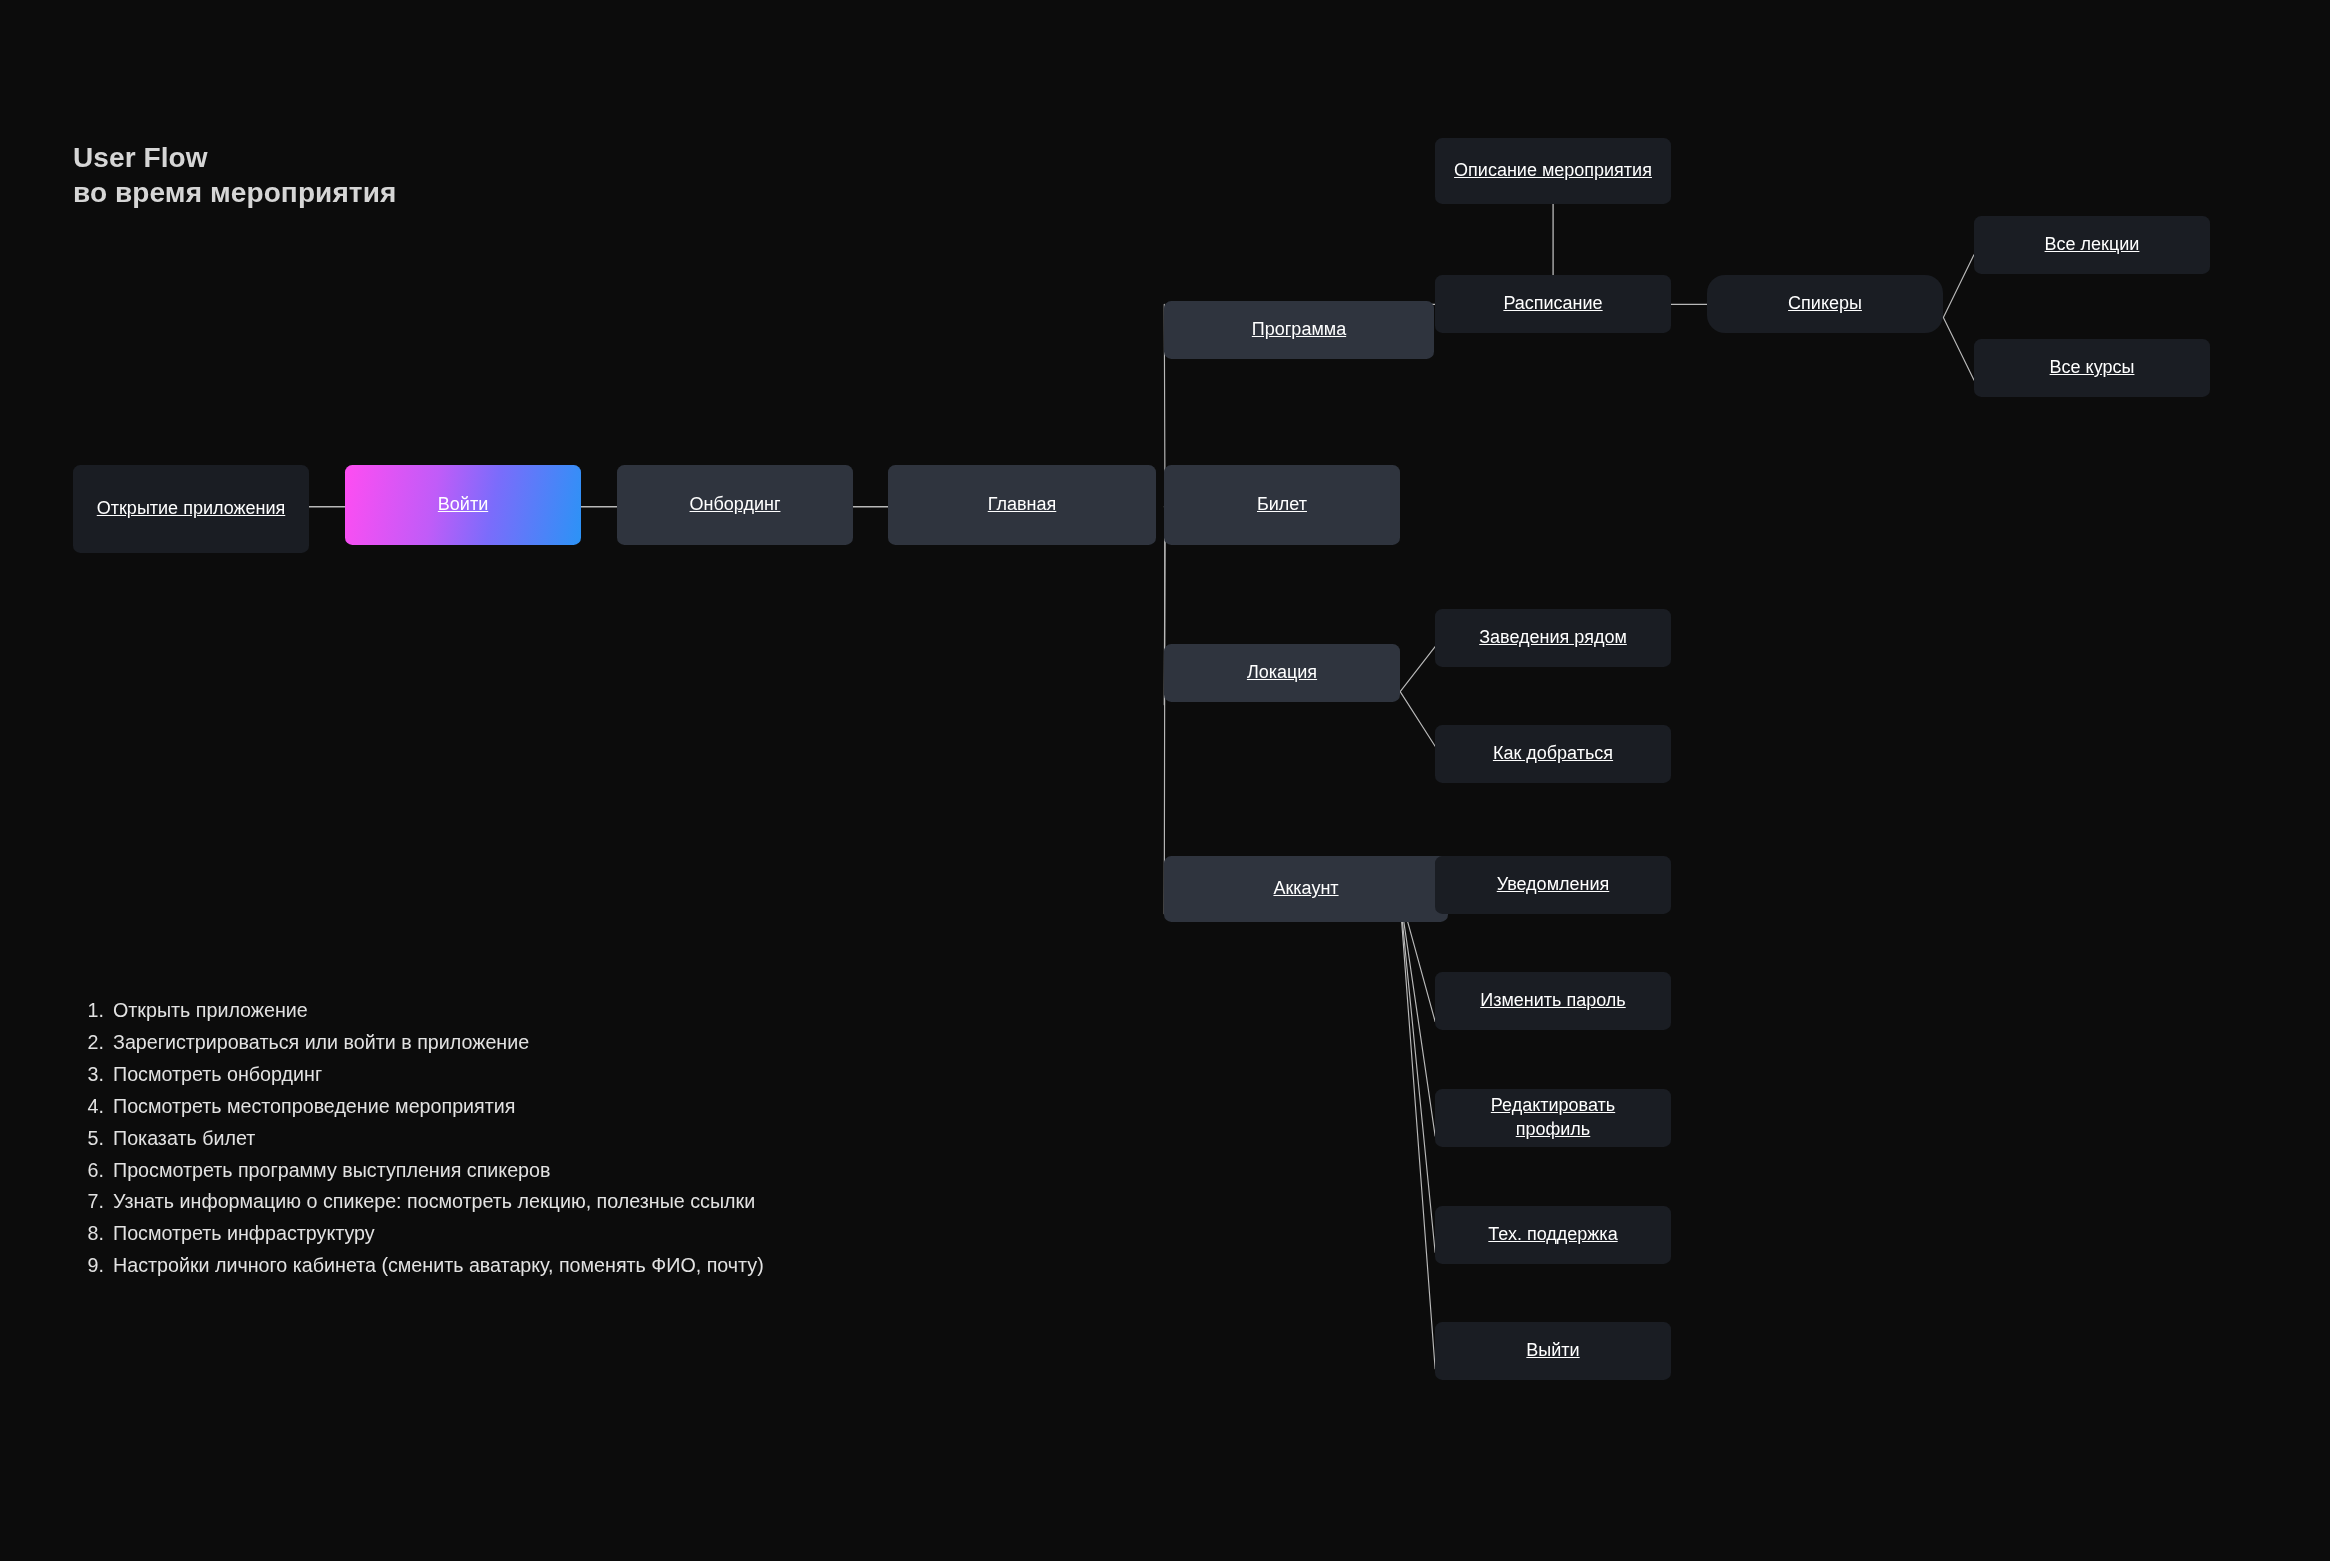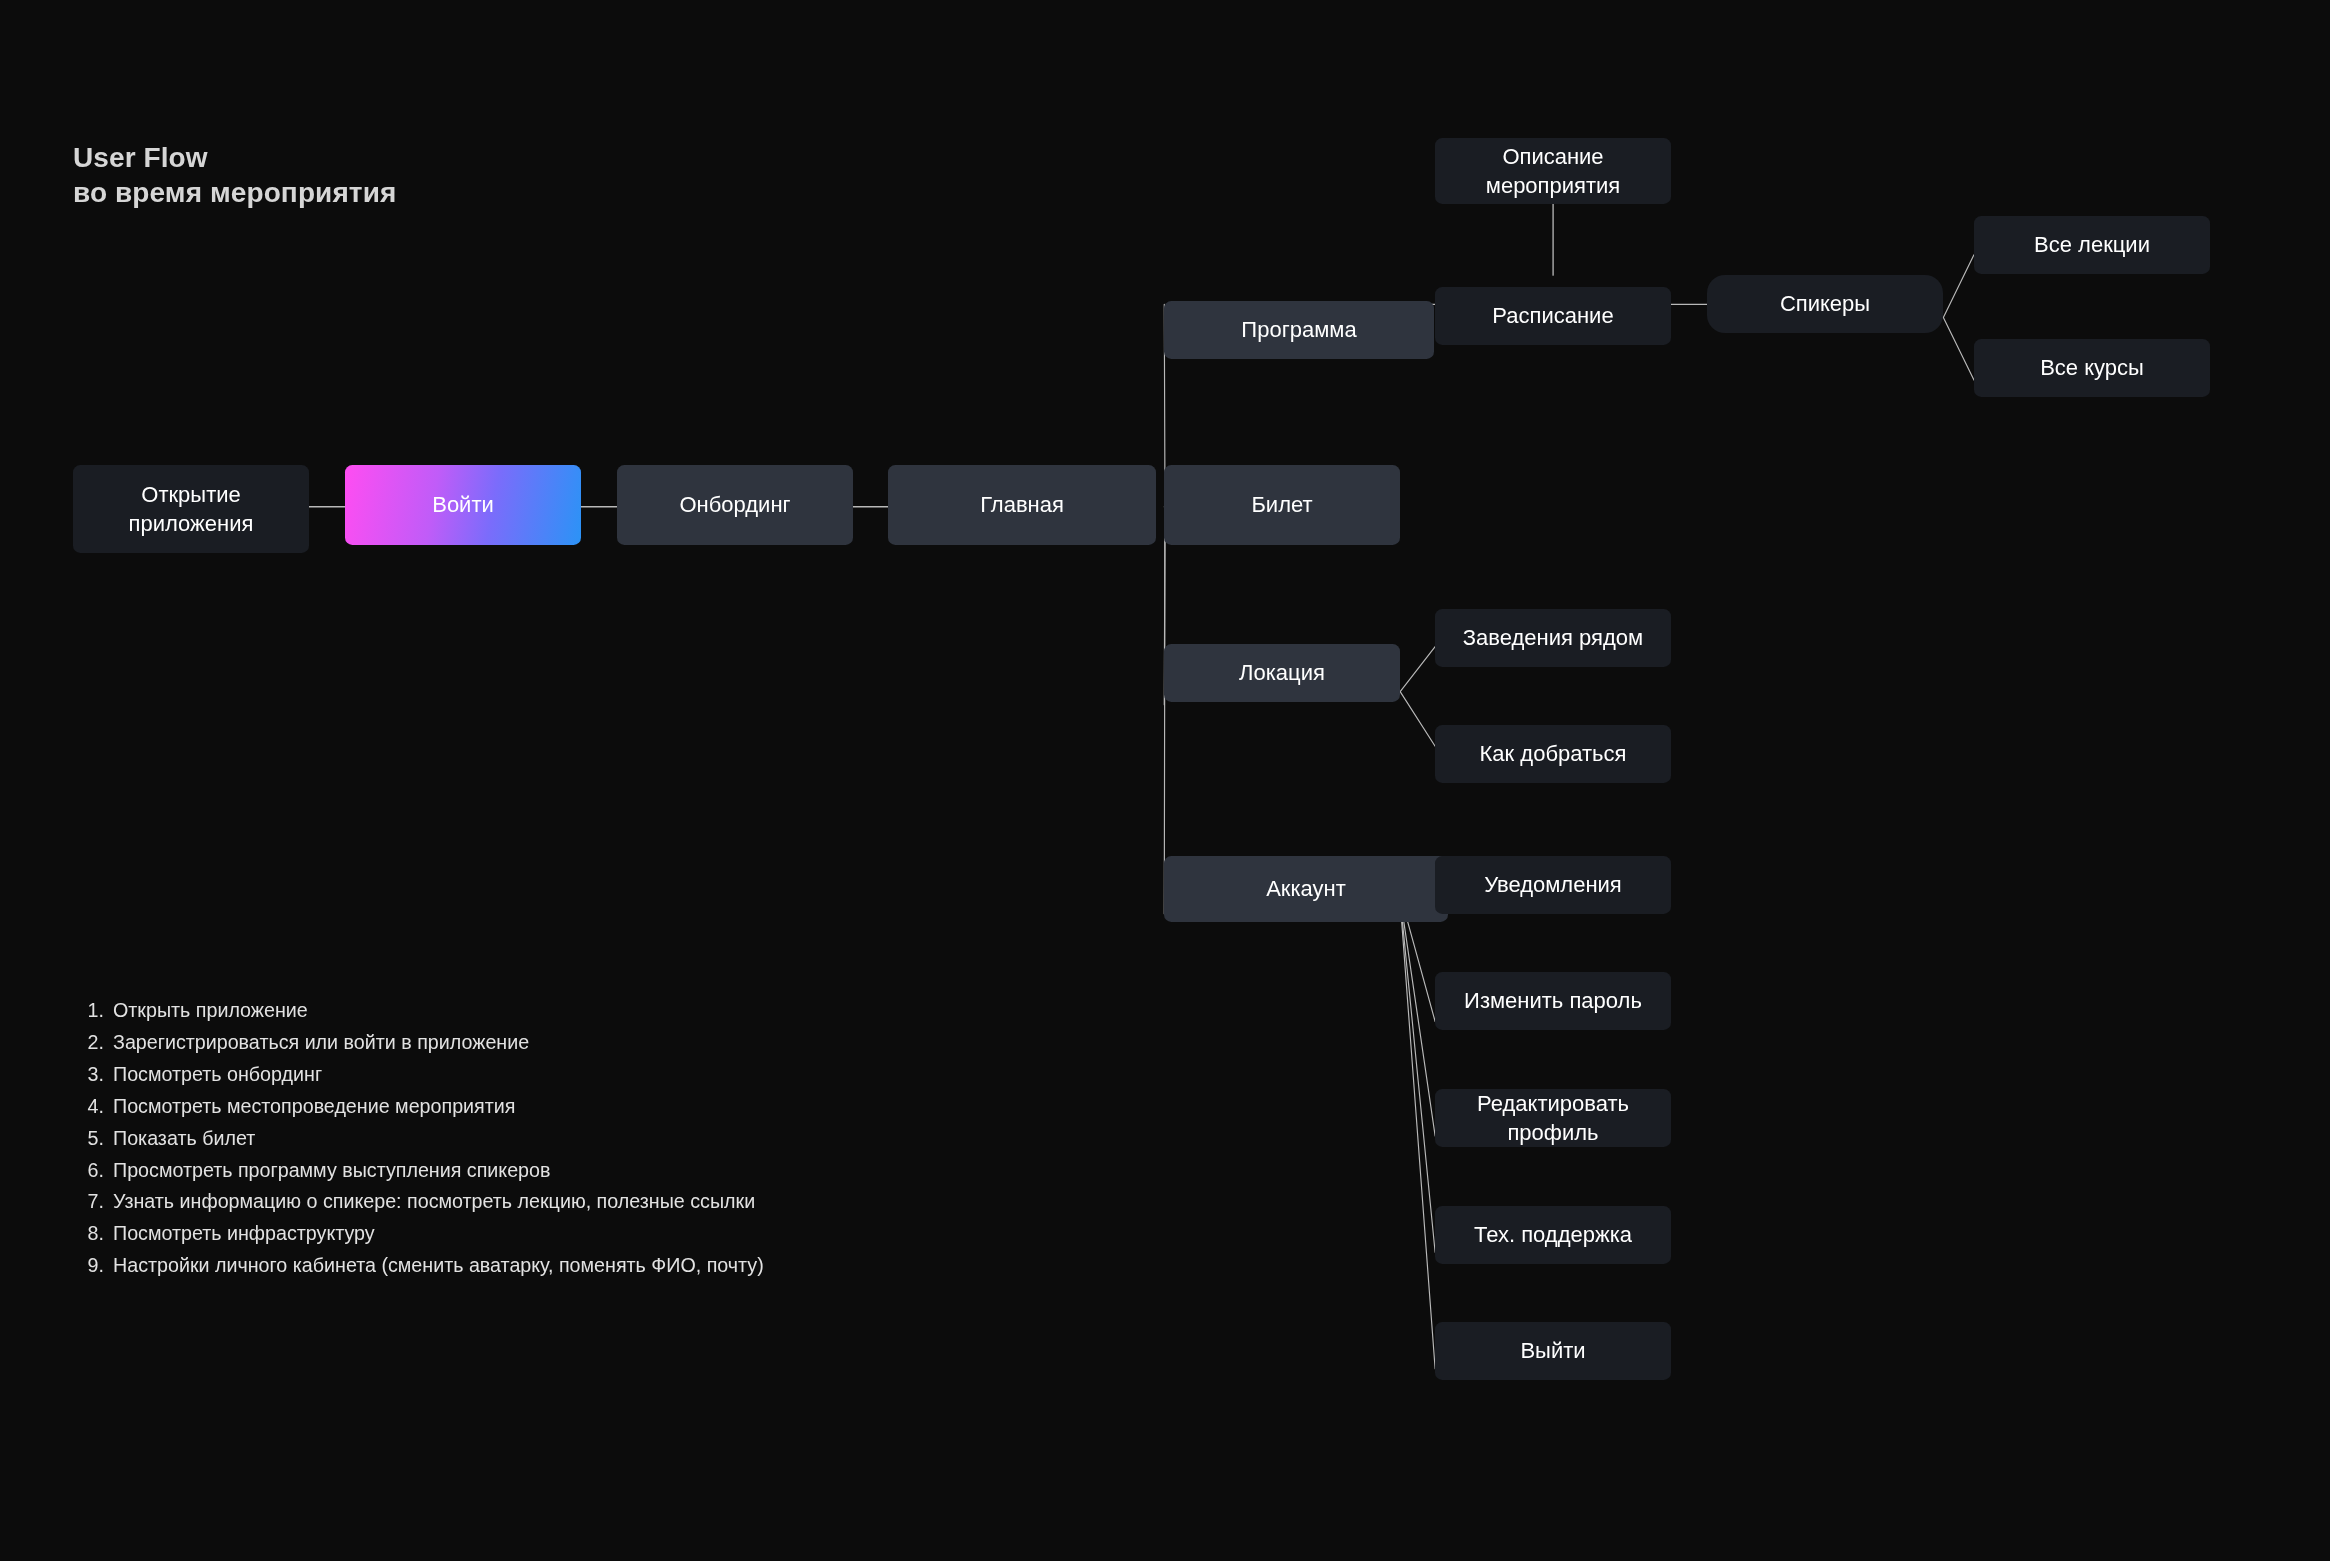--- a/index.html
+++ b/index.html
@@ -49,24 +49,25 @@
   
   .node {
     position: absolute;
     box-sizing: border-box;
     border-radius: 7.3px;
     display: flex;
     align-items: center;
     justify-content: center;
     text-align: center;
     color: #ffffff;
-    font-size: 22px;
+    font-size: 18px;
     line-height: 1.32;
     padding: 4.4px 11.7px;
     z-index: 3;
+    text-decoration: underline;
   }
   .node.dark   { background: #1a1d23; }
   .node.slate  { background: #2f343e; }
   .node.accent {
     background: linear-gradient(100deg, #ff4df2 0%, #c05cf8 38%, #7b6cfb 62%, #2b93f6 100%);
   }
   .node .node-label { display: block; }
 
   
   #steps {
@@ -147,21 +148,21 @@
       </div>
       <div class="node slate" style="left: 1164px; top: 465px; width: 236px; height: 80px;">
         <span class="node-label">Билет</span>
       </div>
       <div class="node slate" style="left: 1164px; top: 644px; width: 236px; height: 58px;">
         <span class="node-label">Локация</span>
       </div>
       <div class="node slate" style="left: 1164px; top: 856px; width: 284px; height: 66px;">
         <span class="node-label">Аккаунт</span>
       </div>
-      <div class="node dark" style="left: 1435px; top: 275px; width: 236px; height: 58px; margin-top: 12px;">
+      <div class="node dark" style="left: 1435px; top: 275px; width: 236px; height: 58px;">
         <span class="node-label">Расписание</span>
       </div>
       <div class="node dark" style="left: 1435px; top: 138px; width: 236px; height: 66px;">
         <span class="node-label">Описание мероприятия</span>
       </div>
       <div class="node dark" style="left: 1707px; top: 275px; width: 236px; height: 58px; border-radius: 18px;">
         <span class="node-label">Спикеры</span>
       </div>
       <div class="node dark" style="left: 1974px; top: 216px; width: 236px; height: 58px;">
         <span class="node-label">Все лекции</span>

